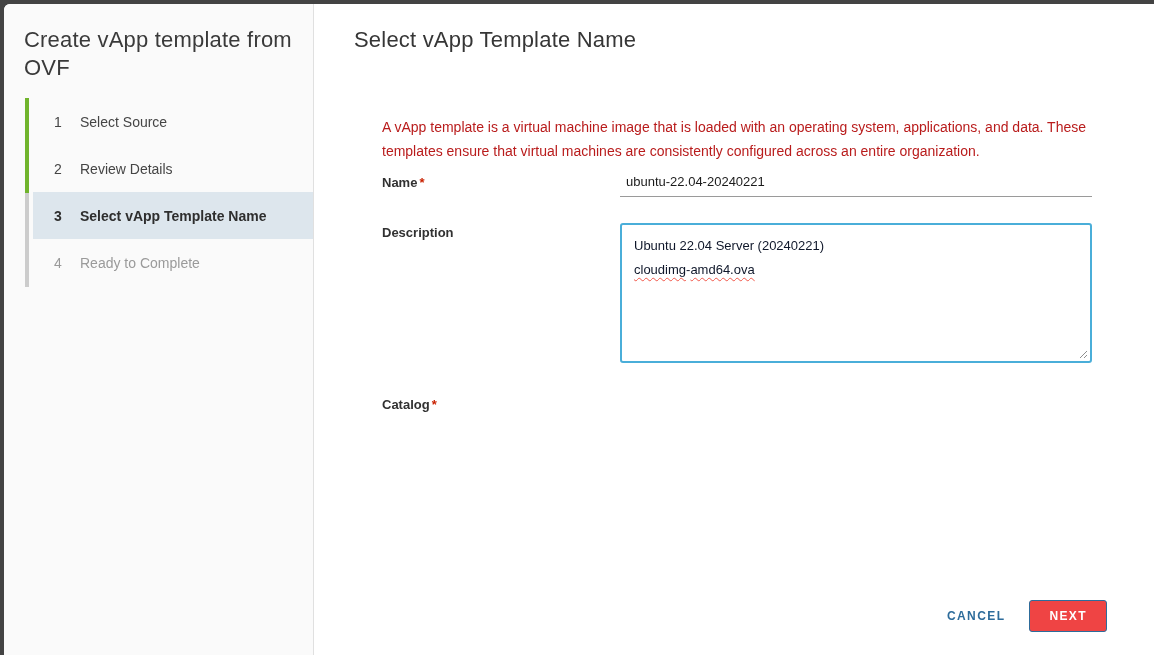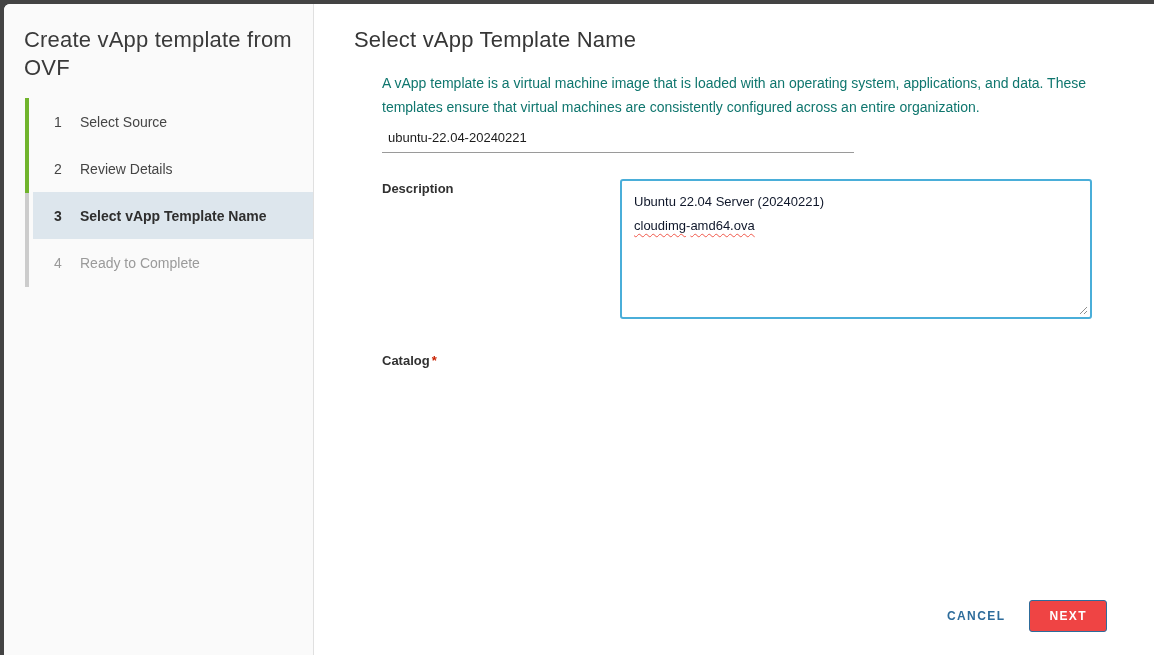--- a/index.html
+++ b/index.html
@@ -28,21 +28,21 @@
     margin-left:29px;height:47px;display:flex;align-items:center;
     font-size:14px;color:#454545;padding-left:21px;cursor:pointer;
   }
   .step-num{width:12px;flex:none;}
   .step-label{margin-left:14px;white-space:nowrap;}
   .step.active{background:#dde6ed;font-weight:700;color:#2e2e2e;}
   .step.disabled{color:#9a9a9a;cursor:default;}
   
   .main{flex:1;position:relative;padding:22px 0 0 29px;box-sizing:border-box;background:#fff;}
   .page-title{font-size:22px;font-weight:400;color:#363636;margin:0;line-height:28px;letter-spacing:.2px;}
-  .intro{margin:17px 0 0 28px;width:722px;font-size:14px;line-height:24px;color:#0f766e;}
+  .intro{margin:61px 0 0 28px;width:722px;font-size:14px;line-height:24px;color:#b91c1c;}
   .form{margin-left:28px;}
   .row{display:flex;align-items:flex-start;}
   .row label{width:238px;flex:none;font-size:13px;font-weight:700;color:#313131;}
   .req{color:#c92100;font-weight:700;margin-left:2px;}
   .row-name{margin-top:9px;}
   .row-name label{padding-top:3px;}
   .line-input{
     width:472px;box-sizing:border-box;background:transparent;outline:none;
     border:none;border-bottom:1px solid #9a9a9a;
     font-family:inherit;font-size:13px;color:#1b1b1b;
@@ -111,20 +111,23 @@
     </nav>
   </aside>
 
   <main class="main">
     <h2 class="page-title">Select vApp Template Name</h2>
     <p class="intro">A vApp template is a virtual machine image that is loaded with an operating system, applications, and data. These templates ensure that virtual machines are consistently configured across an entire organization.</p>
 
     <div class="form">
 
       <div class="row row-name">
+        <label>
+          <span>Name</span><span class="req">*</span>
+        </label>
         <input class="line-input" type="text" value="ubuntu-22.04-20240221" style="">
       </div>
 
       <div class="row row-desc">
         <label>Description</label>
         <div class="desc-box">
           <div class="desc-content">
               <div class="desc-line"><span>Ubuntu 22.04 Server (20240221)</span></div>
               <div class="desc-line"><span class="miss">cloudimg</span><span>-</span><span class="miss">amd64.ova</span></div>
             </div>

